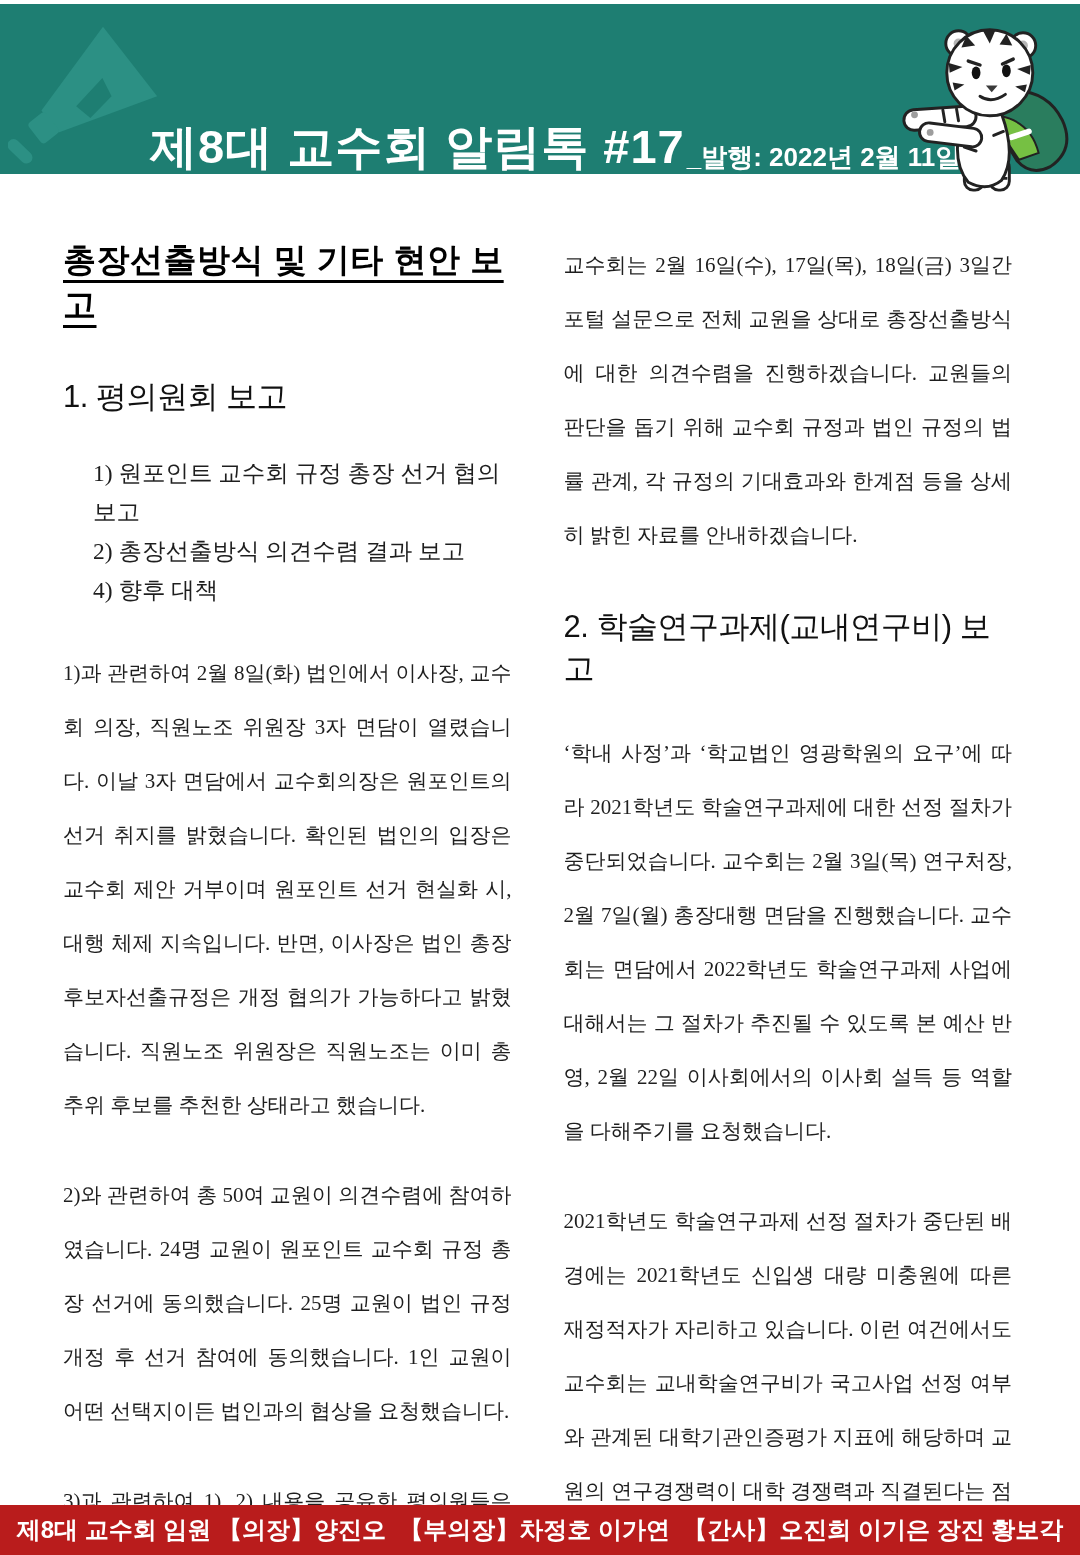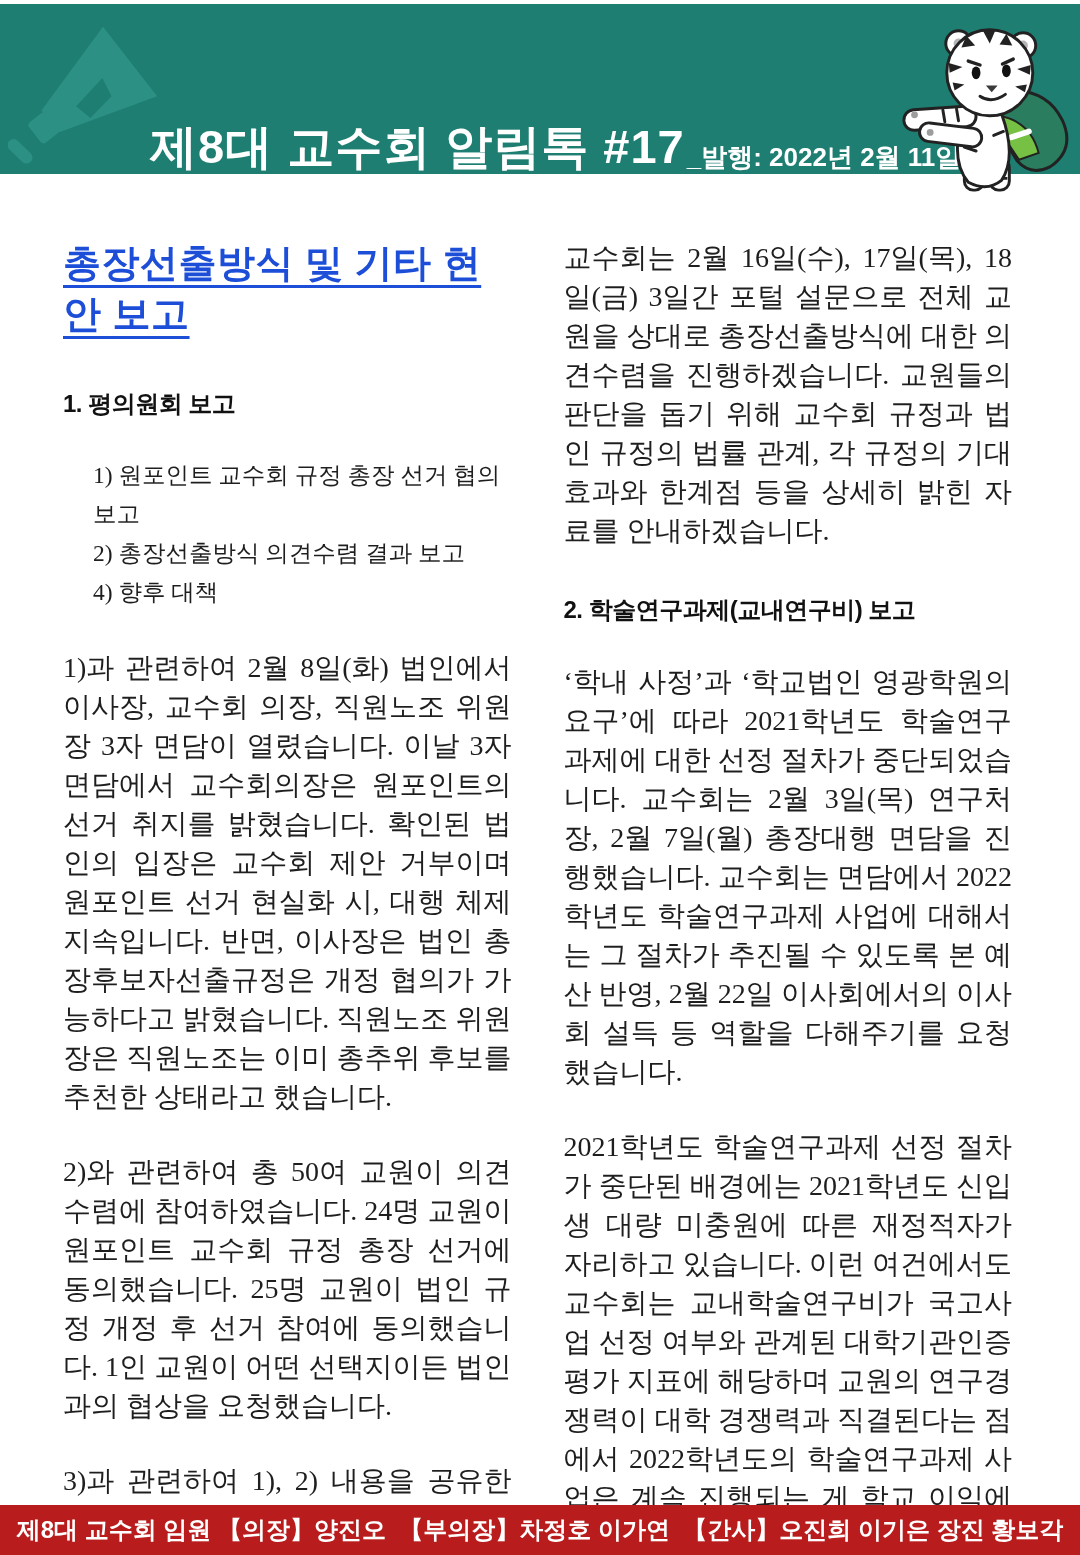--- a/index.html
+++ b/index.html
@@ -34,36 +34,36 @@
   }
   .tiger{position:absolute;right:2px;top:22px;z-index:3;}
   
   .content{
     position:absolute;left:63px;top:238px;width:957px;
     display:flex;gap:44px;
   }
   .col{flex:1 1 0;min-width:0;}
   .doc-title{
     font-family:"Liberation Sans", sans-serif;
-    font-weight:bold;font-size:38px;color:#1d4ed8;
+    font-weight:bold;font-size:33px;color:#000000;
     text-decoration:underline;
     text-decoration-thickness:3px;
     text-underline-offset:9px;
     letter-spacing:0.5px;
     margin:0 0 48px 0;
   }
   .sec-heading{
     font-family:"Liberation Sans", sans-serif;
-    font-weight:bold;font-size:24px;color:#111111;
+    font-weight:normal;font-size:31px;color:#111111;
     letter-spacing:-0.5px;
     margin:0 0 36px 0;
   }
   .sec-heading.spaced{margin-top:44px;}
   .para{
-    font-size:28px;line-height:39px;
+    font-size:21px;line-height:54px;
     text-align:justify;
     margin:0 8px 36px 0;
   }
   .agenda{margin:0 0 36px 0;padding-left:30px;}
   .agenda-item{font-size:23.5px;line-height:39px;}
   
   .footer-band{
     position:absolute;left:0;bottom:0;width:1080px;height:50px;
     background:#b91c1c;
     display:flex;align-items:center;justify-content:center;

